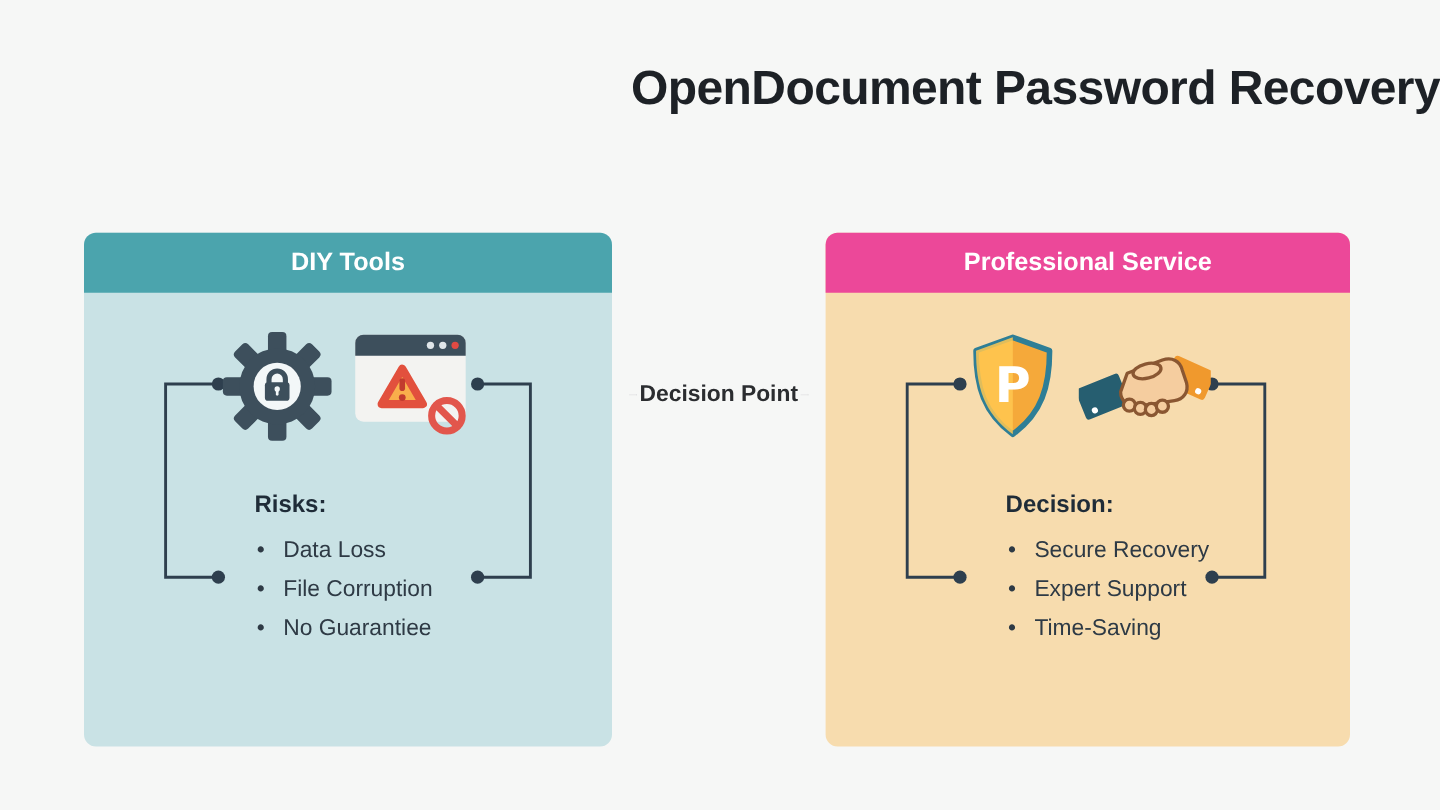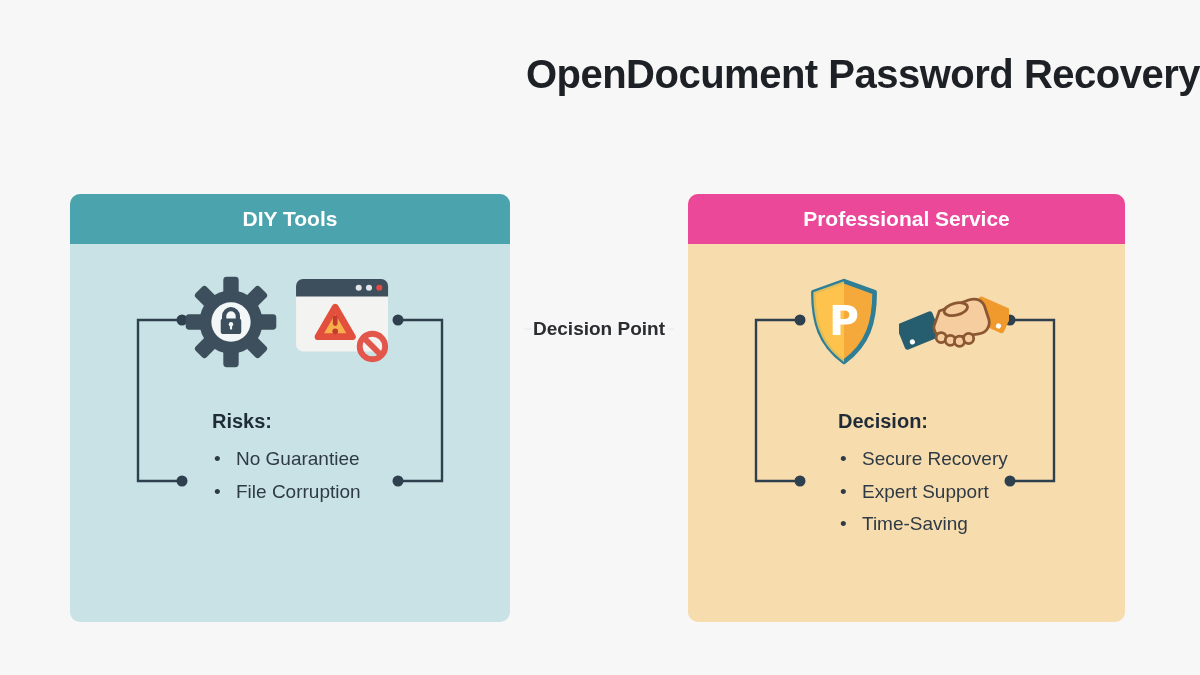--- a/index.html
+++ b/index.html
@@ -93,22 +93,23 @@
         <g>
           <circle cx="80" cy="73" r="13" fill="none" stroke="#e2564c" stroke-width="6"></circle>
           <line x1="71" y1="64" x2="89" y2="82" stroke="#e2564c" stroke-width="6" stroke-linecap="round"></line>
         </g>
       </svg>
     </div>
 
     <div class="text-block">
       <div class="section-heading">Risks:</div>
       <ul class="bullet-list">
+        <li>Data Loss</li>
+        <li>File Corruption</li>
         <li>No Guarantiee</li>
-        <li>File Corruption</li>
       </ul>
     </div>
   </div>
 
   <div class="decision">
     <svg width="140" height="18" viewBox="0 0 140 18">
       <line x1="2" y1="9" x2="124" y2="9" stroke="#8e9397" stroke-width="2.6"></line>
       <path d="M123,2 L137,9 L123,16" fill="none" stroke="#8e9397" stroke-width="2.6"></path>
     </svg>
     <div class="decision-label">Decision Point</div>

